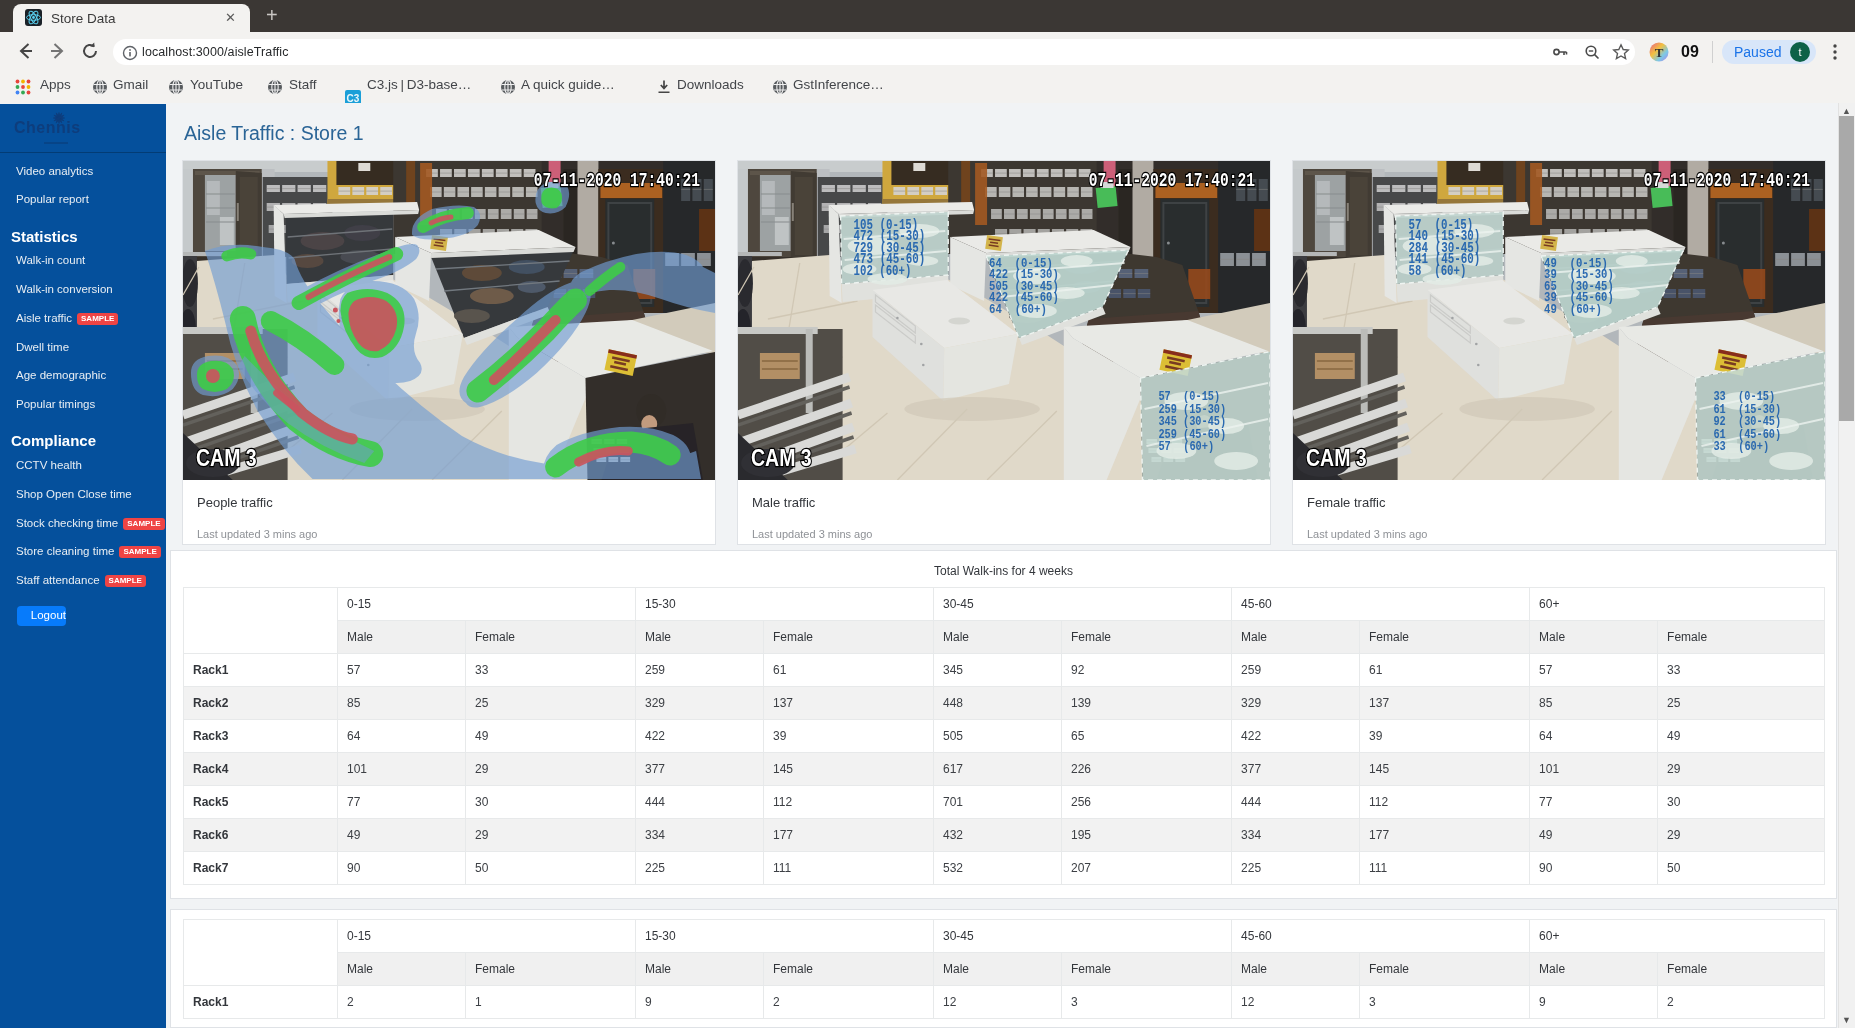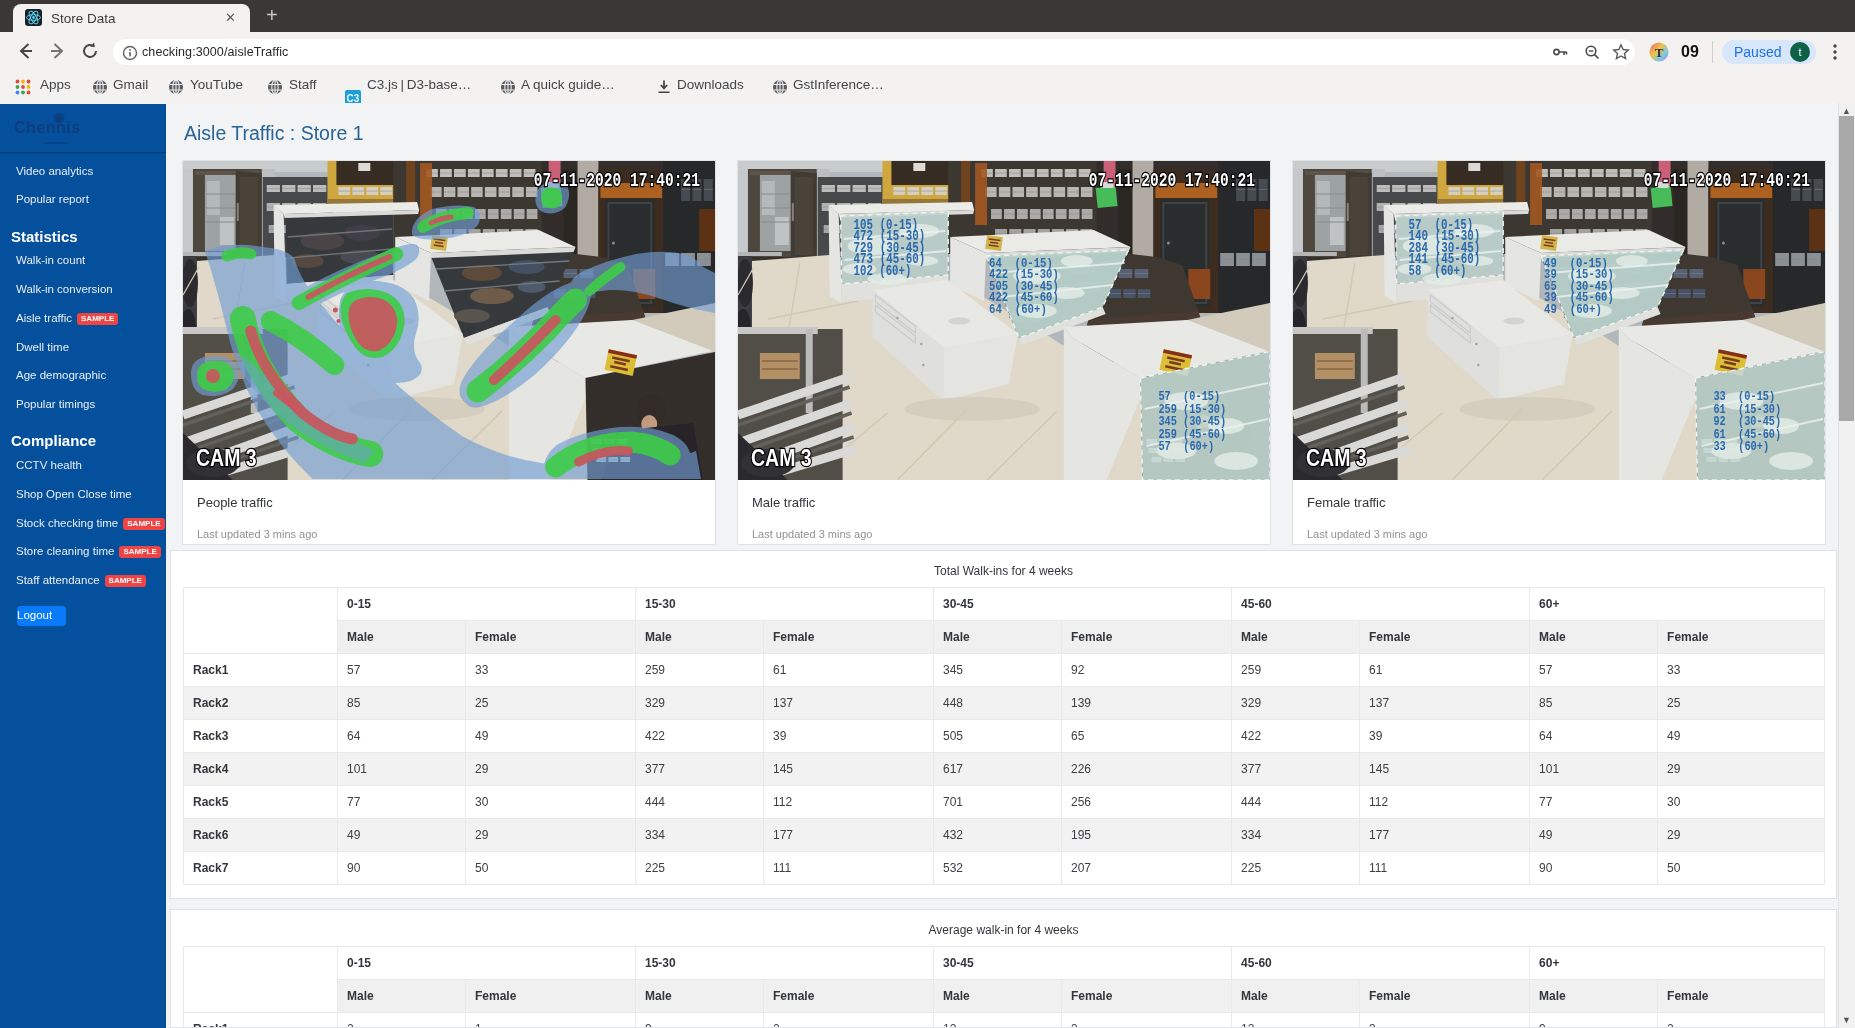--- a/index.html
+++ b/index.html
@@ -16,34 +16,34 @@
 .bm{position:absolute;top:7px;font-size:13.5px;color:#424549}
 #profile09{position:absolute;left:1681px;top:11px;font-size:16px;color:#111;font-weight:700}
 #pausedpill{position:absolute;left:1722px;top:8px;width:94px;height:24px;background:#d8e6f9;border-radius:12px}
 #pausedtxt{position:absolute;left:12px;top:4px;font-size:14px;color:#1a73e8;font-weight:500}
 #pausedt{position:absolute;left:68px;top:2px;width:20px;height:20px;border-radius:50%;background:#0d6147;color:#fff;font-size:11px;text-align:center;line-height:20px}
 #app{position:absolute;left:0;top:103px;width:1855px;height:925px;background:#f1f3f5}
 #sidebar{position:absolute;left:0;top:1px;width:166px;height:924px;background:#05509c}
 .sbitem{position:absolute;left:16px;font-size:11.5px;color:#e9eef3;white-space:nowrap}
 .sbhead{position:absolute;left:11px;font-size:15px;color:#fff;font-weight:700;white-space:nowrap}
 .badge{display:inline-block;background:#ef4444;color:#fff;font-size:8px;font-weight:700;border-radius:3px;padding:1.5px 4px;margin-left:5px;vertical-align:1px;letter-spacing:0}
-#logout{position:absolute;left:17px;top:502px;width:49px;height:20px;background:#077bfb;color:#fff;font-size:11.5px;text-align:left;line-height:19px;border-radius:4px}
+#logout{position:absolute;left:17px;top:502px;width:49px;height:20px;background:#077bfb;color:#fff;font-size:11.5px;text-align:right;line-height:19px;border-radius:4px}
 #sbdivider{position:absolute;left:0;top:48px;width:166px;height:1px;background:rgba(0,0,0,.25)}
 #logo{position:absolute;left:14px;top:15px;font-size:16px;color:#0e3d7c;font-weight:700;letter-spacing:.5px}
 #logotag{position:absolute;left:44px;top:38px;width:24px;height:1.5px;background:rgba(10,50,105,.4)}
 #mainhead{position:absolute;left:184px;top:19px;font-size:19.5px;color:#2a6496}
 .card{position:absolute;top:57px;width:534px;height:385px;background:#fff;border:1px solid #dfe2e6}
 .cam{position:absolute;left:0;top:0;width:532px;height:319px;display:block}
 .ct{position:absolute;left:14px;top:334px;font-size:13px;color:#33363b}
 .cs{position:absolute;left:14px;top:367px;font-size:11px;color:#8e9196}
 .panel{position:absolute;left:170px;width:1667px;background:#fff;border:1px solid #dfe2e6}
 .ptitle{width:100%;text-align:center;font-size:12px;color:#33363b;padding-top:13px}
 table{border-collapse:collapse;table-layout:fixed;margin:9px 12px 0 12px;width:1641px}
 th,td{border:1px solid #e7e9ea;font-size:12px;padding:9px 9px;text-align:left;color:#3d4045;overflow:hidden;white-space:nowrap}
-th{color:#33363b;font-weight:700}
+th{color:#33363b;font-weight:400}
 tr.g td{background:#f2f2f2}
 tr.mf th{background:#f0f0f0}
 .rk{font-weight:700;color:#33363b}
 #scrollbar{position:absolute;left:1838px;top:103px;width:17px;height:925px;background:#f1f1f1;border-left:1px solid #e2e2e2}
 #sthumb{position:absolute;left:1px;top:13px;width:15px;height:305px;background:#a9a9a9}
 .sarrow{position:absolute;left:3px;width:11px;font-size:9px;color:#555;text-align:center}
 </style></head>
 <body>
 
 <div id="tabbar">
@@ -73,21 +73,21 @@
  <div class="navico" style="left:80px"><svg width="20" height="20" viewBox="0 0 20 20" style="">
         <path d="M16 10 a6 6 0 1 1 -2-4.5" stroke="#454545" stroke-width="2" fill="none"></path>
         <path d="M14.2 1.5 L14.6 6 L10.2 5.6 Z" fill="#454545"></path>
       </svg></div>
  <div id="urlpill"></div>
  <div class="navico" style="left:122px;top:12px"><svg width="16" height="16" viewBox="0 0 16 16" style="">
         <circle cx="8" cy="8" r="6.5" stroke="#5f6368" stroke-width="1.4" fill="none"></circle>
         <rect x="7.2" y="7" width="1.6" height="4.4" fill="#5f6368"></rect>
         <rect x="7.2" y="4.2" width="1.6" height="1.6" fill="#5f6368"></rect>
       </svg></div>
- <div id="urltxt">checking:3000/aisleTraffic</div>
+ <div id="urltxt">localhost:3000/aisleTraffic</div>
  <div class="navico" style="left:1551px;top:11px"><svg width="18" height="18" viewBox="0 0 18 18" style="">
         <circle cx="5.5" cy="9" r="2.6" stroke="#4a4a4a" stroke-width="1.6" fill="none"></circle>
         <path d="M8 9 L15.5 9 M13 9 L13 12 M15.5 9 L15.5 11.5" stroke="#4a4a4a" stroke-width="1.6"></path>
       </svg></div>
  <div class="navico" style="left:1583px;top:11px"><svg width="18" height="18" viewBox="0 0 18 18" style="">
         <circle cx="8" cy="8" r="4.8" stroke="#4a4a4a" stroke-width="1.6" fill="none"></circle>
         <path d="M11.6 11.6 L15.5 15.5" stroke="#4a4a4a" stroke-width="1.6"></path>
         <path d="M5.8 8 L10.2 8" stroke="#4a4a4a" stroke-width="1.4"></path>
       </svg></div>
  <div class="navico" style="left:1612px;top:11px"><svg width="18" height="18" viewBox="0 0 18 18" style="">
@@ -764,21 +764,20 @@
             <td>207</td>
             <td>225</td>
             <td>111</td>
             <td>90</td>
             <td>50</td>
           </tr>
         </tbody>
       </table>
     </div>
     <div class="panel" style="top:806px;height:119px;overflow:hidden">
-      <div class="ptitle">Average walk-in for 4 weeks</div>
       <table>
         <colgroup>
           <col style="width:154px">
           <col style="width:128px">
           <col style="width:170px">
           <col style="width:128px">
           <col style="width:170px">
           <col style="width:128px">
           <col style="width:170px">
           <col style="width:128px">

